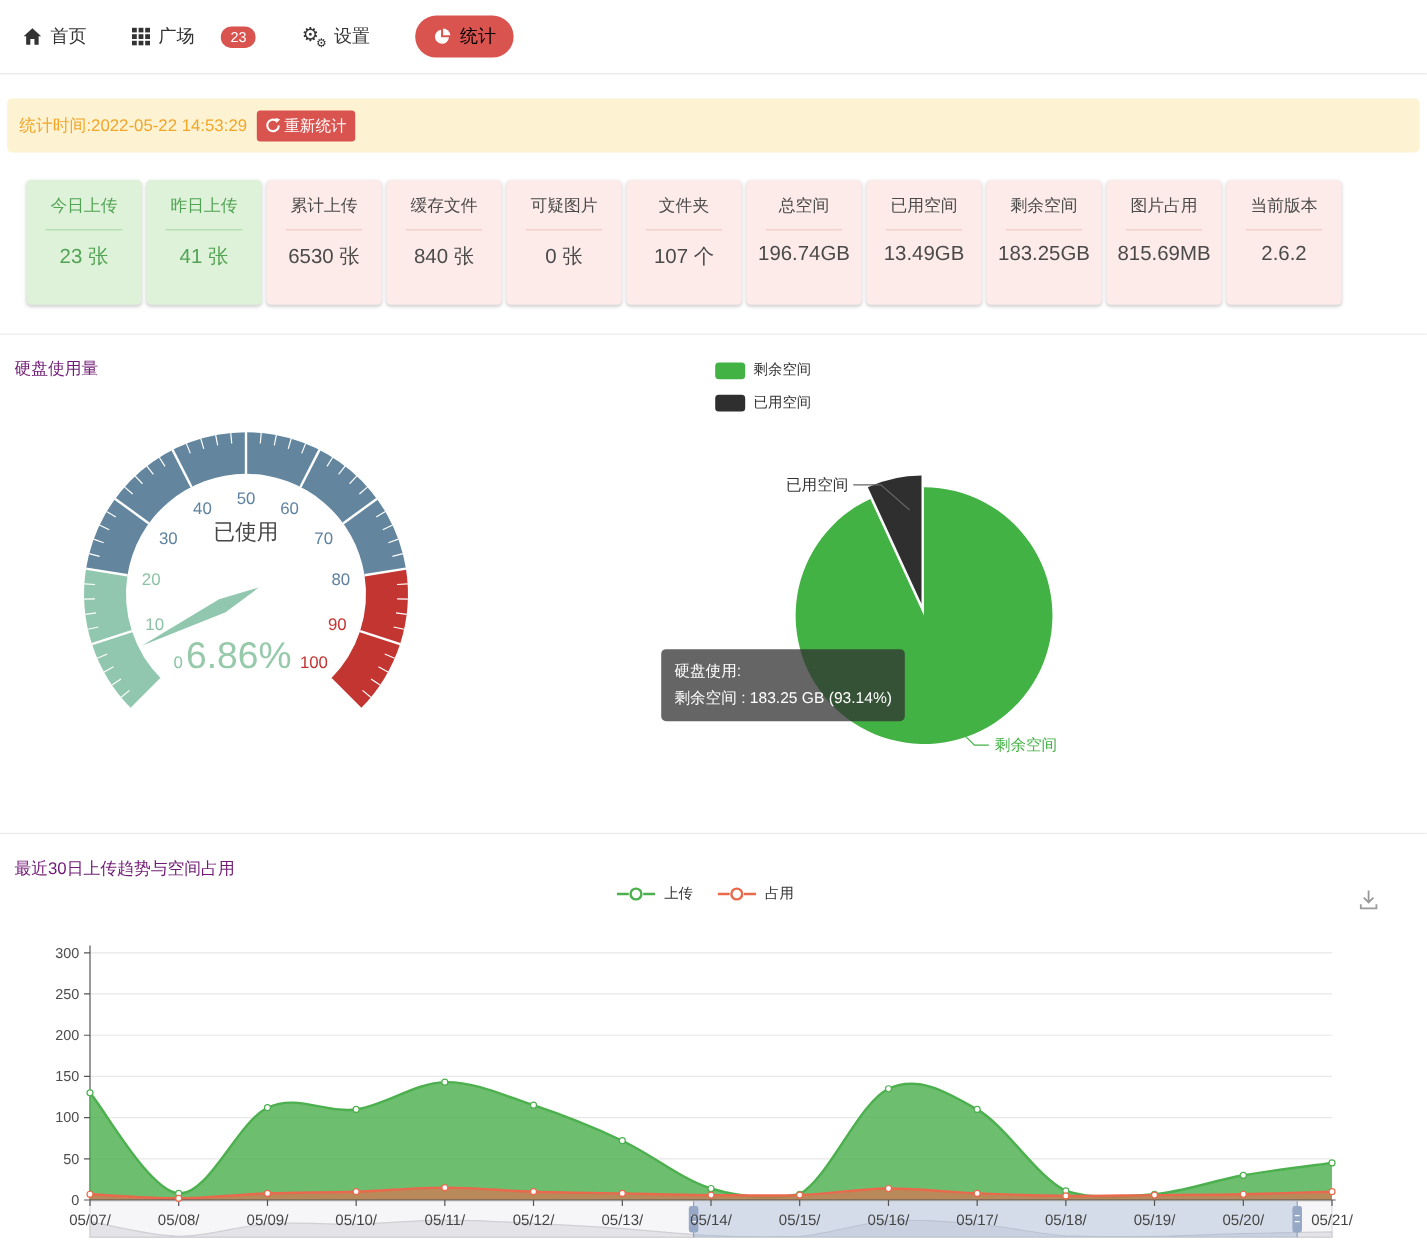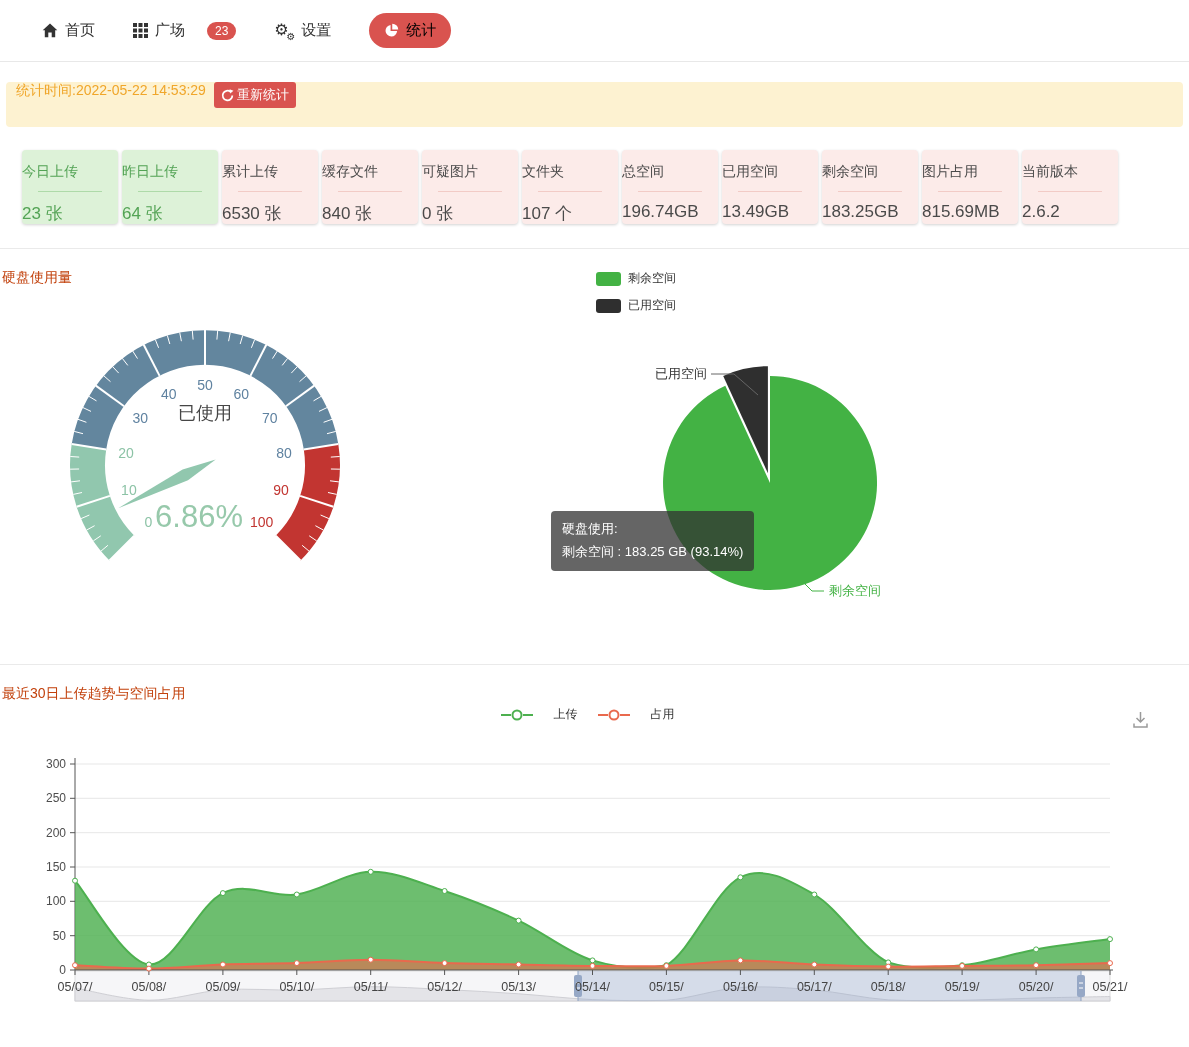--- a/index.html
+++ b/index.html
@@ -1,50 +1,50 @@
 <!DOCTYPE html>
 <html><head>
 <meta charset="utf-8">
 <style>
 *{margin:0;padding:0;box-sizing:border-box}
 html,body{width:1189px;height:1047px;background:#fff;overflow:hidden}
 body{font-family:"Liberation Sans","DejaVu Sans",sans-serif;color:#333}
 text{font-family:"Liberation Sans","DejaVu Sans",sans-serif}
 
-.nav{height:62px;display:flex;align-items:center;gap:38px;padding-left:42px;border-bottom:1px solid #e8e8e8}
+.nav{height:62px;display:flex;align-items:center;gap:38px;padding-left:19px;border-bottom:1px solid #e8e8e8}
 .nav-item{display:flex;align-items:center;gap:7px;font-size:15px;color:#333;cursor:pointer;white-space:nowrap}
 .badge{background:#d9534f;color:#fff;border-radius:10px;font-size:12px;padding:2px 8px;margin-left:15px}
 .nav-pill{background:#d9534f;color:#000000;border-radius:19px;padding:8px 15px}
 .gearwrap{position:relative;width:20px;height:18px}
 .gear-big{position:absolute;left:0;top:-1px;font-size:16px;line-height:18px}
 .gear-small{position:absolute;right:-1px;bottom:-2px;font-size:10px;line-height:10px}
 
-.banner{margin:20px 6px 0;background:#fdf2d1;border-radius:4px;height:45px;display:flex;align-items:flex-start;padding-left:10px;font-size:14px;color:#f0a62a}
+.banner{margin:20px 6px 0;background:#fdf2d1;border-radius:4px;height:45px;display:flex;align-items:center;padding-left:10px;font-size:14px;color:#f0a62a}
 .recount-btn{margin-left:8px;background:#d9534f;color:#fff;border:none;border-radius:3px;font-size:13px;padding:4px 7px;display:flex;align-items:center;gap:3px;cursor:pointer;font-family:Liberation Serif, serif}
 
 .cards{display:flex;margin:23px 0 24px 22px}
-.card{width:96px;height:74px;border-radius:4px;margin-right:4px;box-shadow:0 1px 3px rgba(0,0,0,.18)}
+.card{width:96px;height:104px;border-radius:4px;margin-right:4px;text-align:center;box-shadow:0 1px 3px rgba(0,0,0,.18)}
 .card.green{background:#ddf2d8;color:#53a355}
 .card.pink{background:#fcebe9;color:#4a4a4a}
 .card .lbl{font-size:14px;padding-top:13px}
 .card .divider{border:none;border-top:1px solid;width:64px;margin:10px auto}
 .card.green .divider{border-color:#aedaa9}
 .card.pink .divider{border-color:#f2cbc6}
 .card .val{font-size:17px}
 
 .section{position:relative;border-top:1px solid #eaeaea}
 #disk-section{height:416px}
 #trend-section{height:463px}
-.sec-title{position:absolute;left:2px;top:20px;font-size:14px;color:#c2410c;z-index:3}
+.sec-title{position:absolute;left:12px;top:20px;font-size:14px;color:#701a75;z-index:3}
 .disk-legend{position:absolute;left:596px;top:21px;display:flex;flex-direction:column;gap:10px;z-index:3}
 .legend-item{display:flex;align-items:center;gap:7px;font-size:12px;color:#333;cursor:pointer}
 .swatch{width:25px;height:14px;border-radius:3px}
 .chart-tooltip{position:absolute;left:551px;top:262px;background:rgba(50,50,50,.75);border-radius:4px;color:#fff;font-size:13px;line-height:1.75;padding:7px 11px;white-space:nowrap;z-index:4}
 .trend-legend{position:absolute;left:0;right:14px;top:41px;display:flex;justify-content:center;gap:20px;z-index:3}
-.trend-legend .legend-item{gap:21px}
+.trend-legend .legend-item{gap:8px}
 .save-icon{position:absolute;right:39px;top:45px;cursor:pointer;z-index:3}
 svg.chart{position:absolute;left:0;top:0;display:block}
 </style>
 </head>
 <body>
 
 <div class="nav">
   <div class="nav-item">
     <svg width="16" height="15" viewBox="0 0 16 15">
         <path d="M8 0.5 L15.3 7.2 H13.2 V14.2 H9.7 V9.4 H6.3 V14.2 H2.8 V7.2 H0.7 Z" fill="#333"></path>
@@ -97,21 +97,21 @@
 
 <div class="cards" id="cards">
     <div class="card green">
       <div class="lbl">今日上传</div>
       <div class="divider"></div>
       <div class="val">23 张</div>
     </div>
     <div class="card green">
       <div class="lbl">昨日上传</div>
       <div class="divider"></div>
-      <div class="val">64 张</div>
+      <div class="val">41 张</div>
     </div>
     <div class="card pink">
       <div class="lbl">累计上传</div>
       <div class="divider"></div>
       <div class="val">6530 张</div>
     </div>
     <div class="card pink">
       <div class="lbl">缓存文件</div>
       <div class="divider"></div>
       <div class="val">840 张</div>

